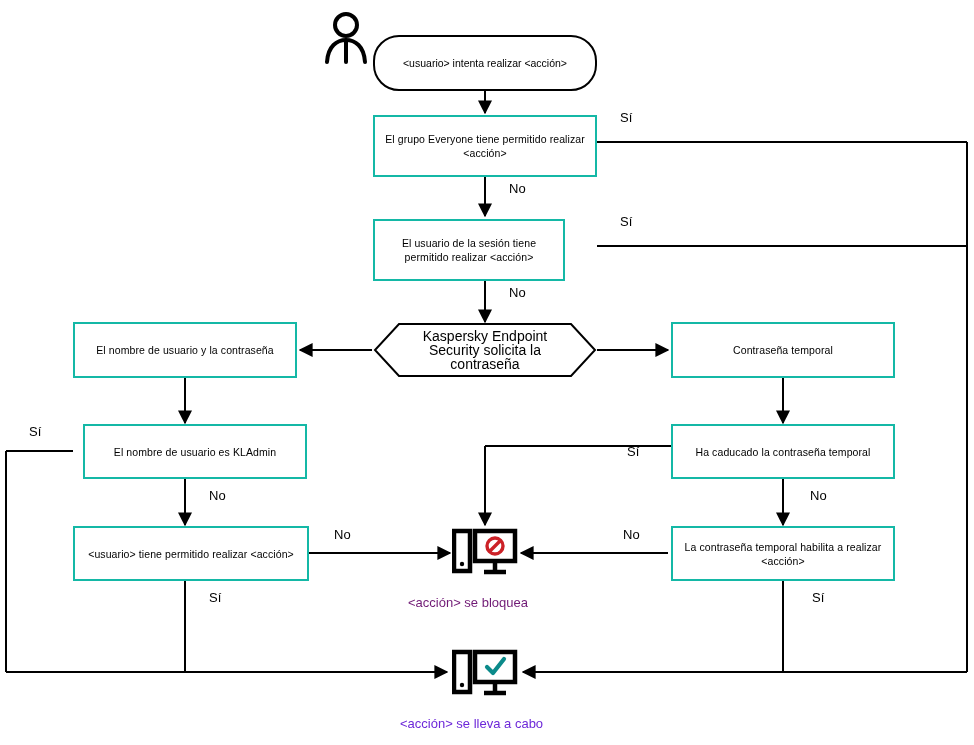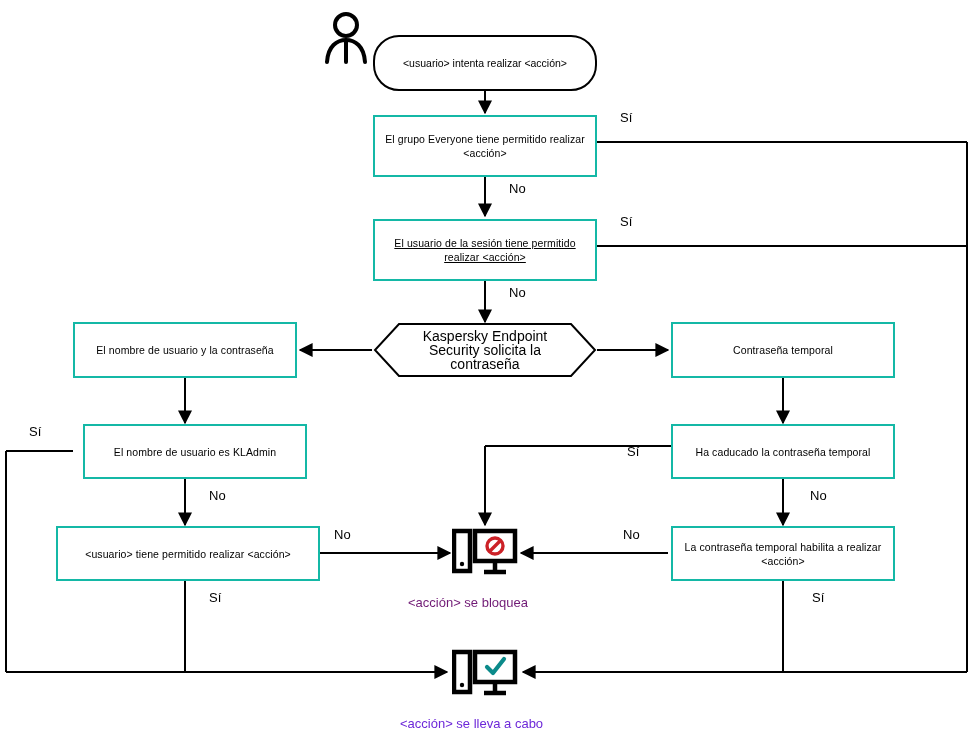--- a/index.html
+++ b/index.html
@@ -159,21 +159,21 @@
   </div>
 
   <div class="node stadium" style="left:373px; top:15px; width:224px; height:56px;margin-top:20px;">
     <span class="txt">&lt;usuario&gt; intenta realizar &lt;acción&gt;</span>
   </div>
 
   <div class="node rect" style="left:373px; top:115px; width:224px; height:62px;">
     <span class="txt">El grupo Everyone tiene permitido realizar &lt;acción&gt;</span>
   </div>
 
-  <div class="node rect" style="left:373px; top:219px; width:224px; height:62px;text-decoration:underline;">
+  <div class="node rect" style="left:373px; top:219px; width:192px; height:62px;">
     <span class="txt">El usuario de la sesión tiene permitido realizar &lt;acción&gt;</span>
   </div>
 
   <div class="hexwrap" style="left:373px; top:322px; width:224px; height:56px;">
     <svg class="hexsvg" width="224" height="56" viewBox="0 0 224 56">
       <polygon points="26,2 198,2 222,28 198,54 26,54 2,28" fill="#ffffff" stroke="#000000" stroke-width="2"></polygon>
     </svg>
     <span class="txt">Kaspersky Endpoint Security solicita la contraseña</span>
   </div>
 
@@ -186,21 +186,21 @@
   </div>
 
   <div class="node rect" style="left:83px; top:424px; width:224px; height:55px;">
     <span class="txt">El nombre de usuario es KLAdmin</span>
   </div>
 
   <div class="node rect" style="left:671px; top:424px; width:224px; height:55px;">
     <span class="txt">Ha caducado la contraseña temporal</span>
   </div>
 
-  <div class="node rect" style="left:56px; top:526px; width:264px; height:55px;">
+  <div class="node rect" style="left:73px; top:526px; width:236px; height:55px;">
     <span class="txt">&lt;usuario&gt; tiene permitido realizar &lt;acción&gt;</span>
   </div>
 
   <div class="node rect" style="left:671px; top:526px; width:224px; height:55px;">
     <span class="txt">La contraseña temporal habilita a realizar &lt;acción&gt;</span>
   </div>
 
   <span class="edge-label" style="left:620px; top:110px;">Sí</span>
 
   <span class="edge-label" style="left:509px; top:181px;">No</span>

